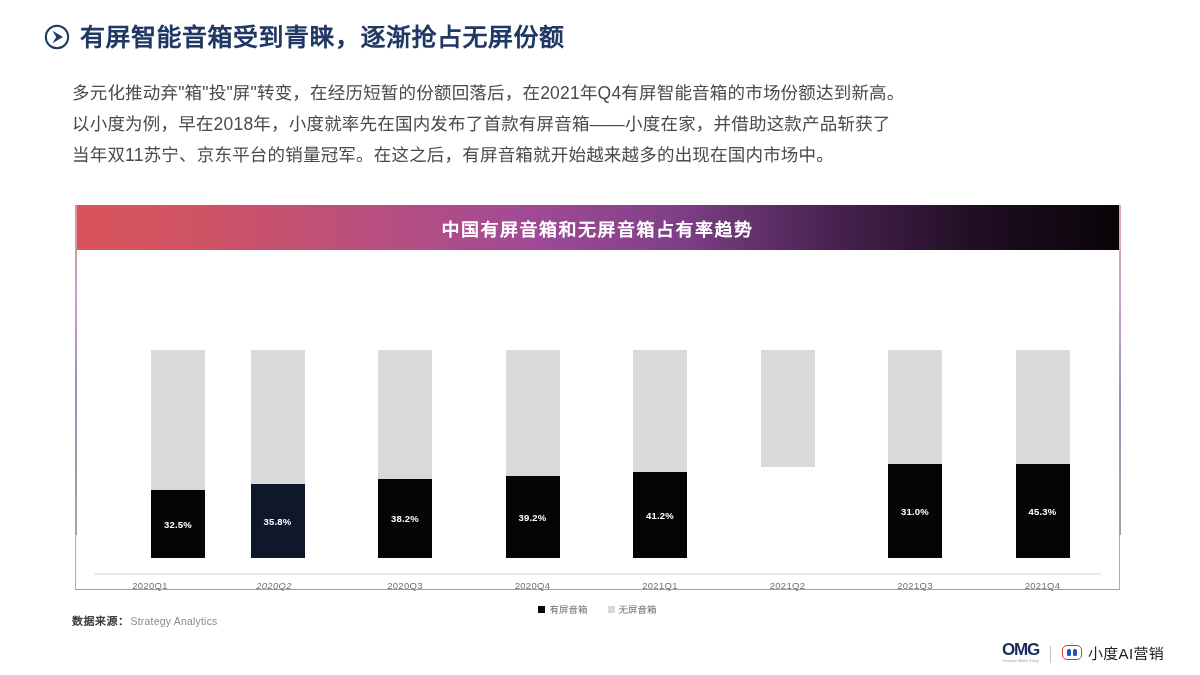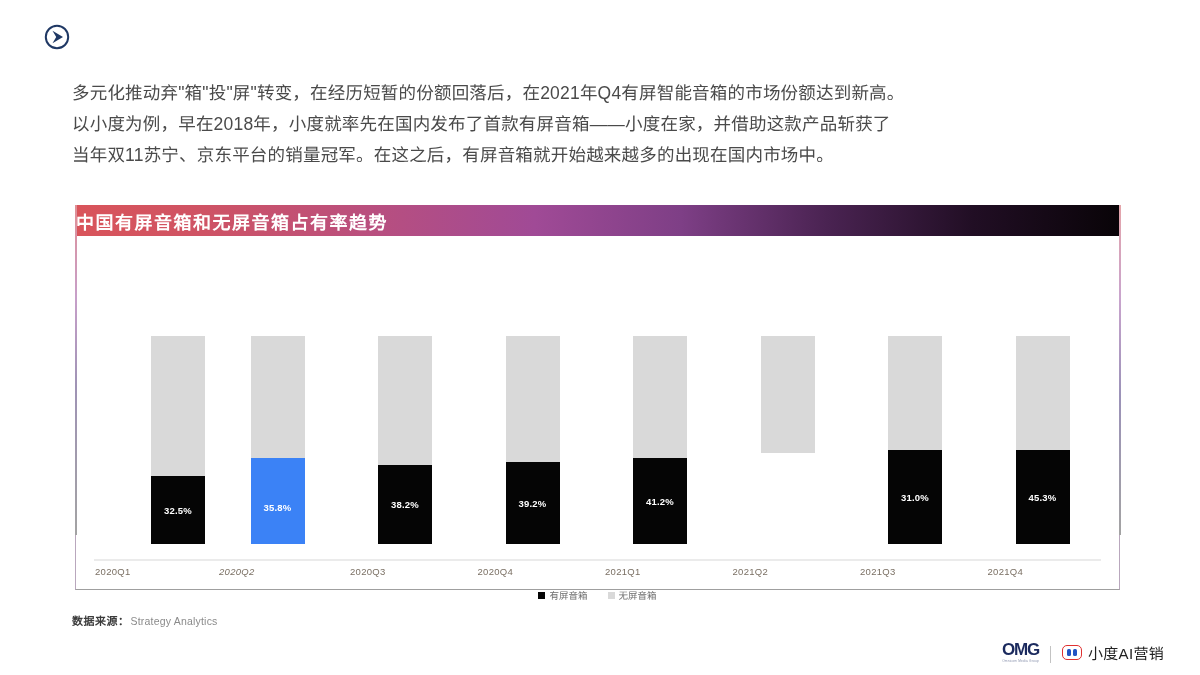--- a/index.html
+++ b/index.html
@@ -79,32 +79,33 @@
     left: -1.5px;
     background: linear-gradient(to bottom, #e08f95 0%, #c79fc9 28%, #9f93b5 55%, #a3a3a3 100%);
   }
   .panel-edge-right {
     right: -1.5px;
     background: linear-gradient(to bottom, #e5a5aa 0%, #c9a4cd 28%, #9b92b8 58%, #a3a3a3 100%);
   }
 
   .chart-banner {
     position: relative;
-    height: 31px;
+    height: 45px;
     background: linear-gradient(to right,
         #d9545a 0%,
         #cf5364 12%,
         #b94f7e 28%,
         #a04a96 44%,
         #7e3f86 58%,
         #4a2352 72%,
         #210e24 86%,
         #090408 100%);
     display: flex;
     align-items: center;
+    justify-content: center;
   }
   .chart-banner-title {
     color: #ffffff;
     font-size: 18px;
     font-weight: bold;
     letter-spacing: 1.5px;
   }
 
   
   .plot-area {
@@ -157,20 +158,21 @@
     left: 18px;
     right: 18px;
     top: 323px;
     height: 1.5px;
     background: #ebebeb;
   }
   .cat-label {
     position: absolute;
     top: 330px;
     width: 110px;
+    text-align: center;
     font-size: 9.5px;
     color: #7a6f63;
     letter-spacing: 0.3px;
   }
 
   
   .chart-legend {
     position: absolute;
     left: 0;
     right: 0;
@@ -277,20 +279,21 @@
   }
 </style>
 </head>
 <body>
 
 <div class="slide-header">
   <svg class="bullet-icon" viewBox="0 0 26 26">
     <circle cx="13" cy="13" r="11.2" fill="none" stroke="#1f3864" stroke-width="2"></circle>
     <path d="M8.5 6.8 L19 13 L8.5 19.2 L12.2 13 Z" fill="#1f3864"></path>
   </svg>
+  <div class="slide-title">有屏智能音箱受到青睐，逐渐抢占无屏份额</div>
 </div>
 
 <div class="body-copy">
   <p>多元化推动弃"箱"投"屏"转变，在经历短暂的份额回落后，在2021年Q4有屏智能音箱的市场份额达到新高。</p>
   <p>以小度为例，早在2018年，小度就率先在国内发布了首款有屏音箱——小度在家，并借助这款产品斩获了</p>
   <p>当年双11苏宁、京东平台的销量冠军。在这之后，有屏音箱就开始越来越多的出现在国内市场中。</p>
 </div>
 
 <div class="chart-panel">
   <div class="panel-edge-left"></div>
@@ -306,21 +309,21 @@
           <div class="bar-stack">
             <div class="bar-seg-noscreen" title="无屏音箱" style="height: 140px; background: rgb(217, 217, 217);"></div>
             <div class="bar-seg-screen" title="有屏音箱" style="height: 68px; background: rgb(5, 5, 5);">
               <div class="bar-value-label" style="bottom: 28px;">32.5%</div>
             </div>
           </div>
         </div>
         <div class="bar-group" style="left: 174.5px;">
           <div class="bar-stack">
             <div class="bar-seg-noscreen" title="无屏音箱" style="height: 134px; background: rgb(217, 217, 217);"></div>
-            <div class="bar-seg-screen" title="有屏音箱" style="height: 86px; background: #3b82f6;">
+            <div class="bar-seg-screen" title="有屏音箱" style="height: 74px; background: #0f172a;">
               <div class="bar-value-label" style="bottom: 31px;">35.8%</div>
             </div>
           </div>
         </div>
         <div class="bar-group" style="left: 302px;">
           <div class="bar-stack">
             <div class="bar-seg-noscreen" title="无屏音箱" style="height: 129px; background: rgb(217, 217, 217);"></div>
             <div class="bar-seg-screen" title="有屏音箱" style="height: 79px; background: rgb(5, 5, 5);">
               <div class="bar-value-label" style="bottom: 34px;">38.2%</div>
             </div>

